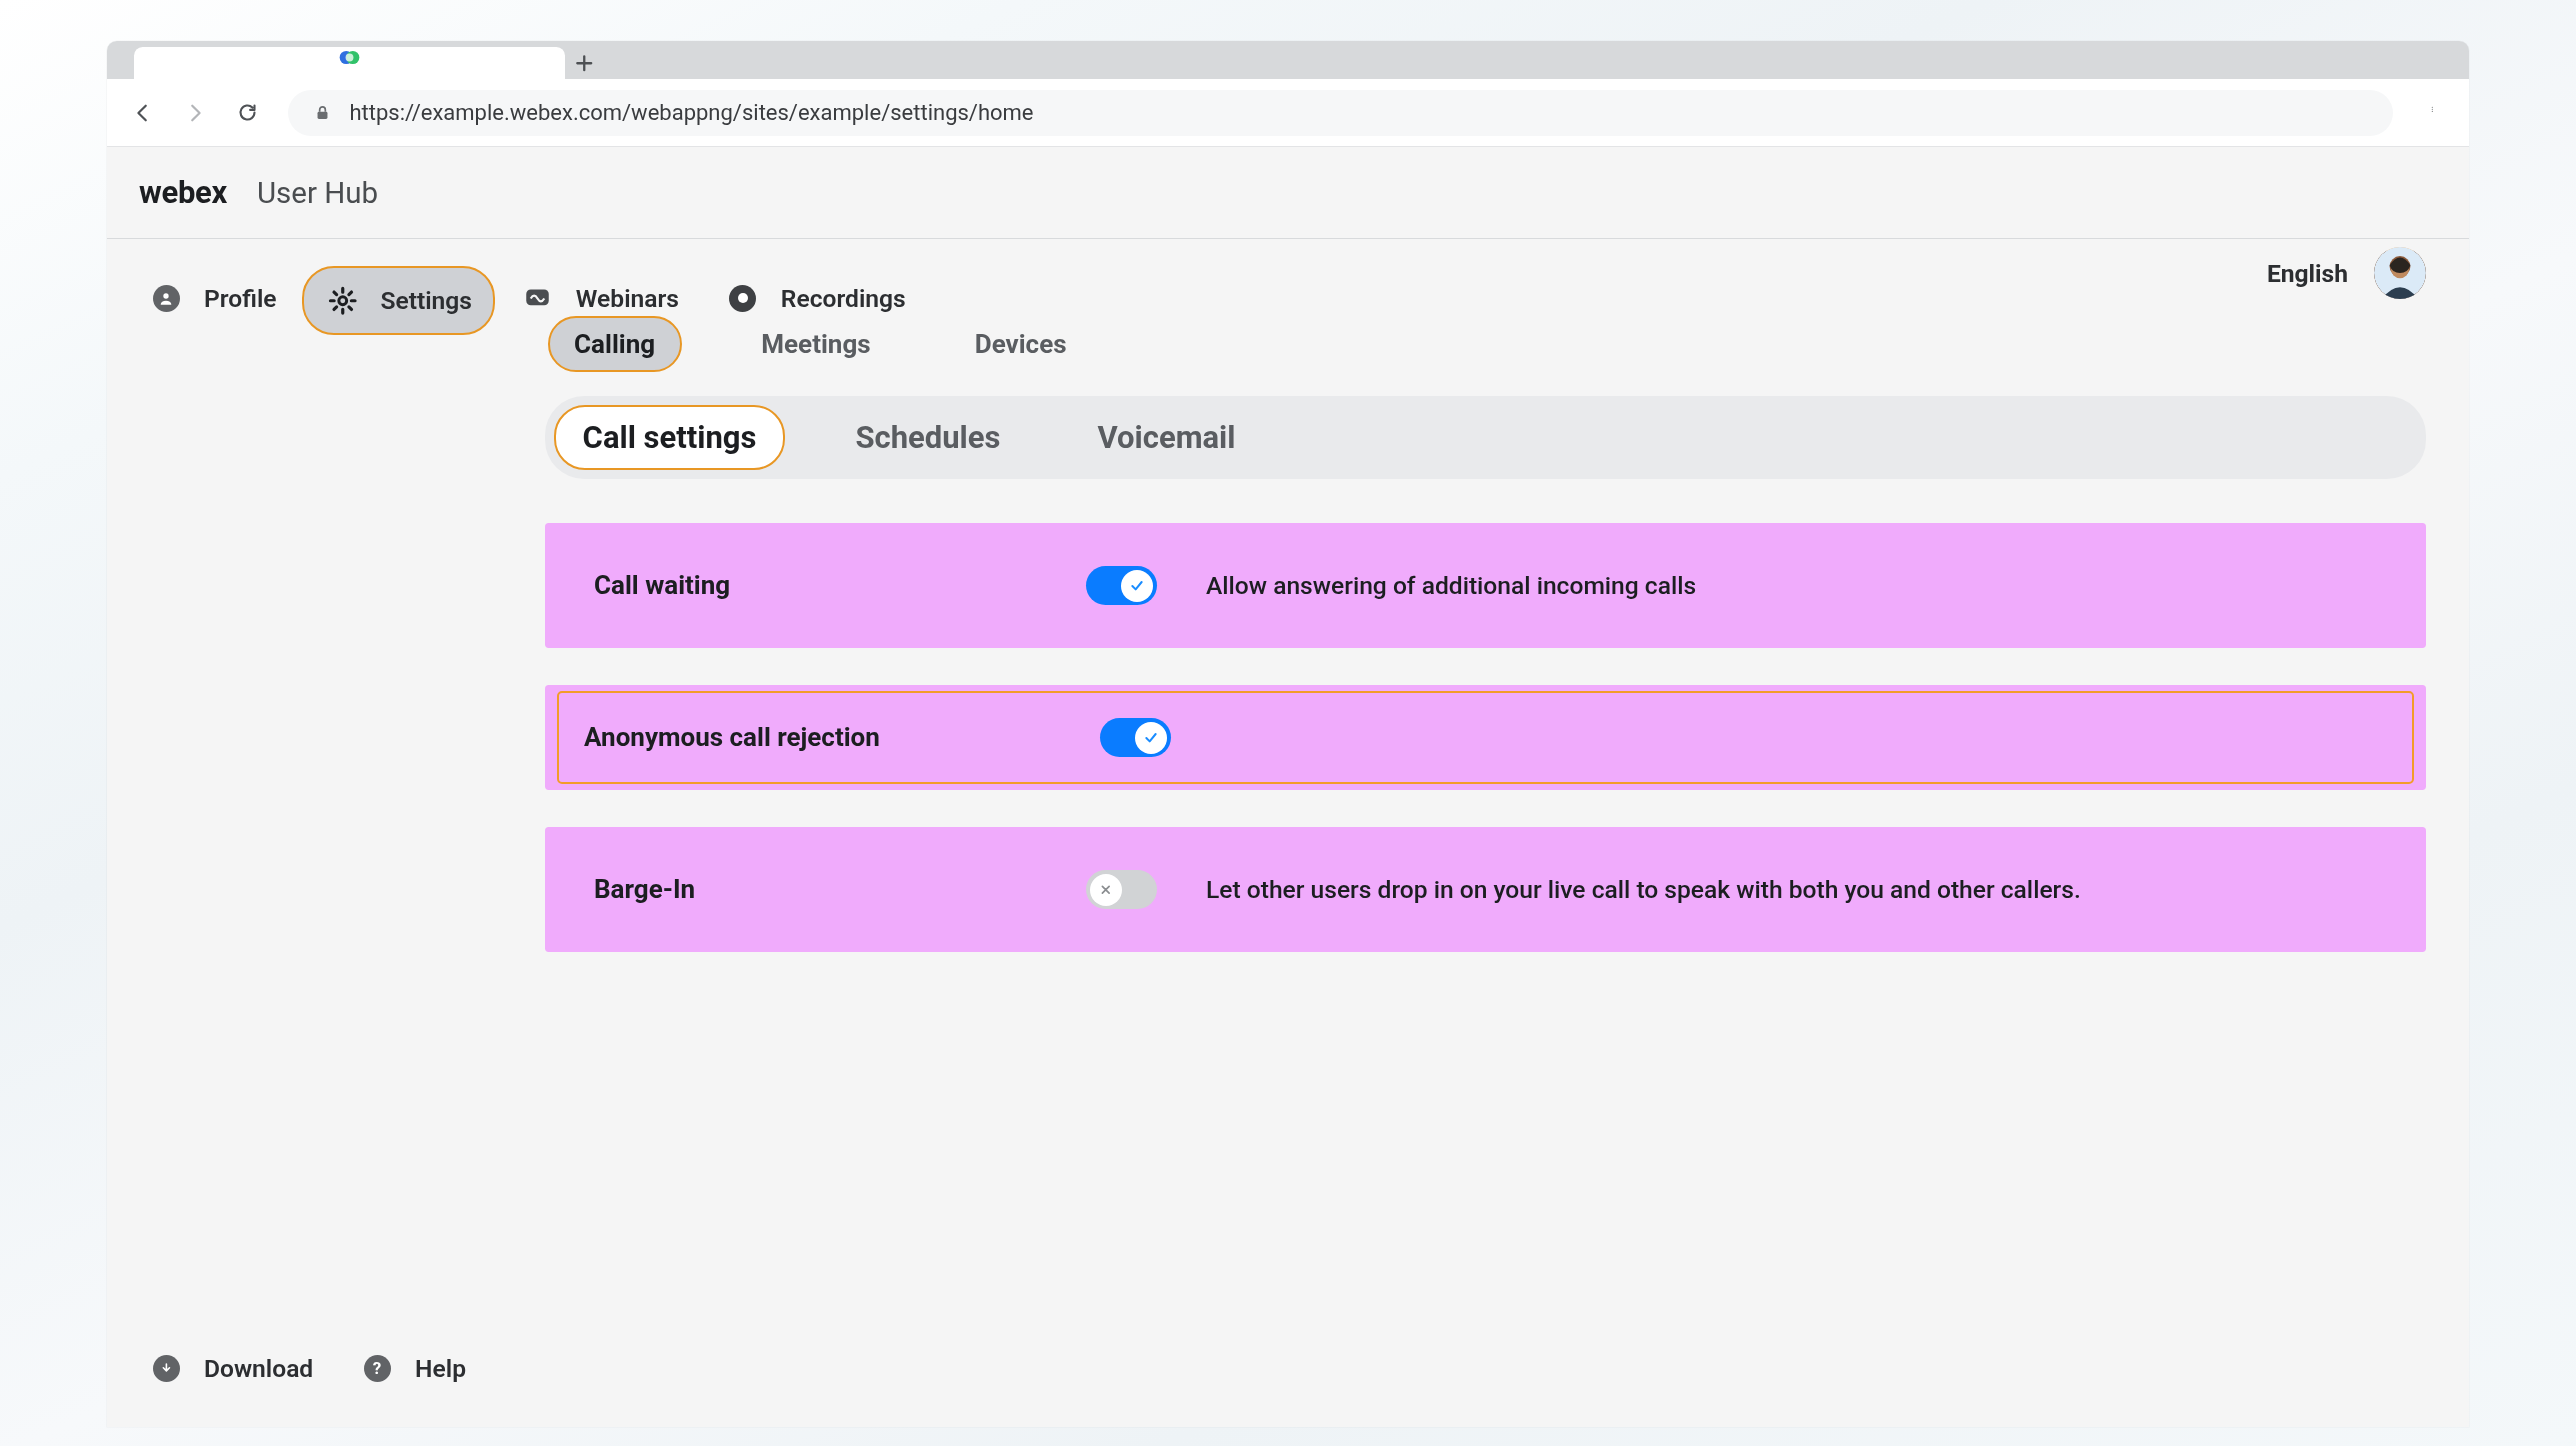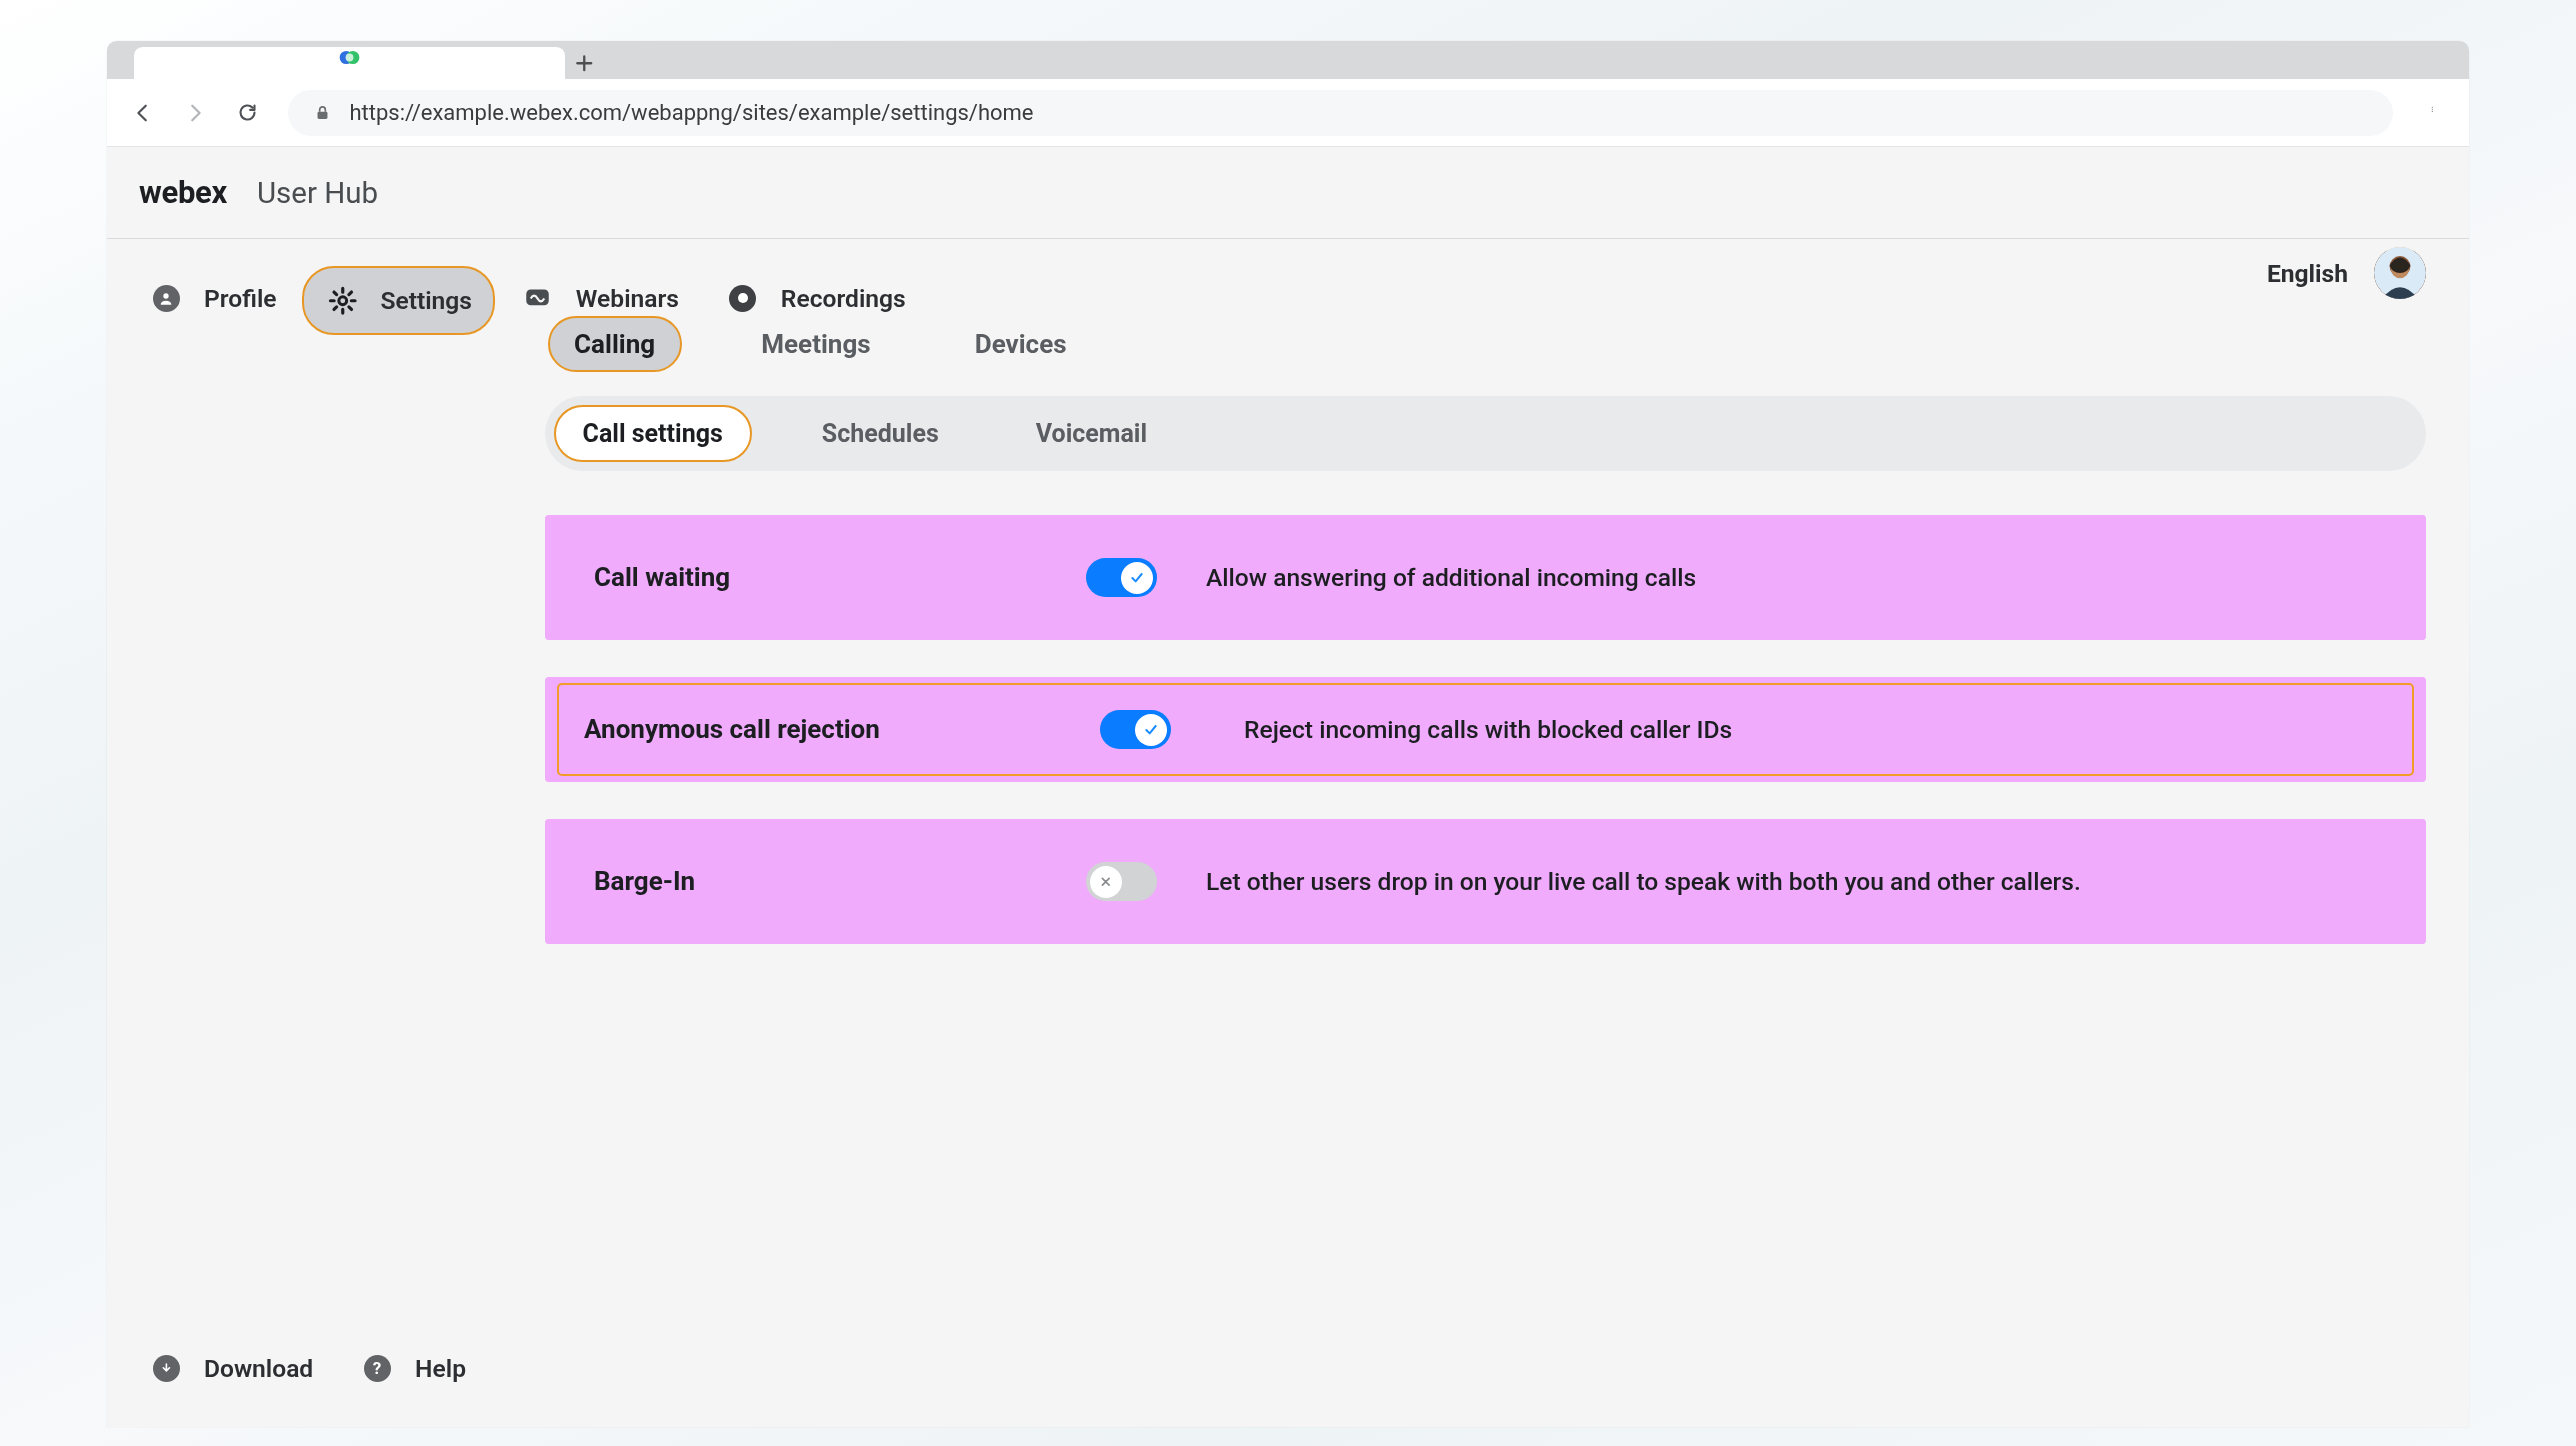--- a/index.html
+++ b/index.html
@@ -161,21 +161,21 @@
   }
 
   .subtabs-wrap {
     background:var(--pill-bg);
     border-radius:39px;
     padding:8.6px 8.6px;
     display:flex; align-items:center; gap:43px;
     margin-right:43px;
   }
   .subtab {
-    font-size:25px;font-weight:700;color:#5a5d61;
+    font-size:31px;font-weight:700;color:#5a5d61;
     padding:12.3px 27px; border-radius:31px;
   }
   .subtab.active {
     background:#ffffff;
     border:2.5px solid var(--highlight-border-strong);
     color:#1c1e21;
   }
 
   .cards { margin-top:44px;
            margin-right:43px; display:flex;flex-direction:column;gap:37px; }
@@ -410,21 +410,20 @@
           <div class="card highlight-inner" style="padding:31px 37px;">
             <div class="inner">
               <div class="title">Anonymous call rejection</div>
               <div class="toggle on">
                 <div class="knob">
                   <svg viewBox="0 0 24 24" width="16" height="16">
                       <path d="M5 12 l5 5 l9 -11" fill="none" stroke-width="3" stroke-linecap="round" stroke-linejoin="round"></path>
                     </svg>
                 </div>
               </div>
-              <div class="desc">Reject incoming calls with blocked caller IDs</div>
             </div>
           </div>
 
           <div class="card">
             <div class="title">Barge-In</div>
             <div class="toggle off">
               <div class="knob">
                 <svg viewBox="0 0 24 24" width="13.5" height="13.5">
                     <path d="M6 6 L18 18 M18 6 L6 18" fill="none" stroke-width="3" stroke-linecap="round"></path>
                   </svg>

